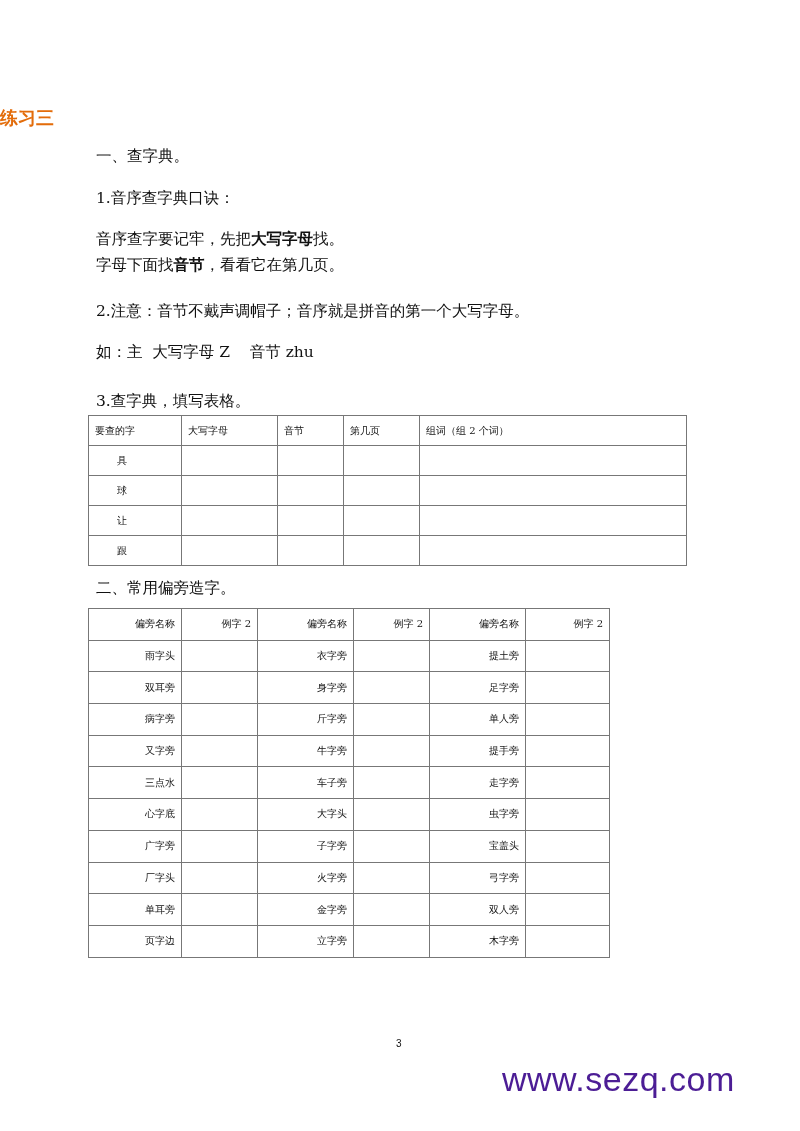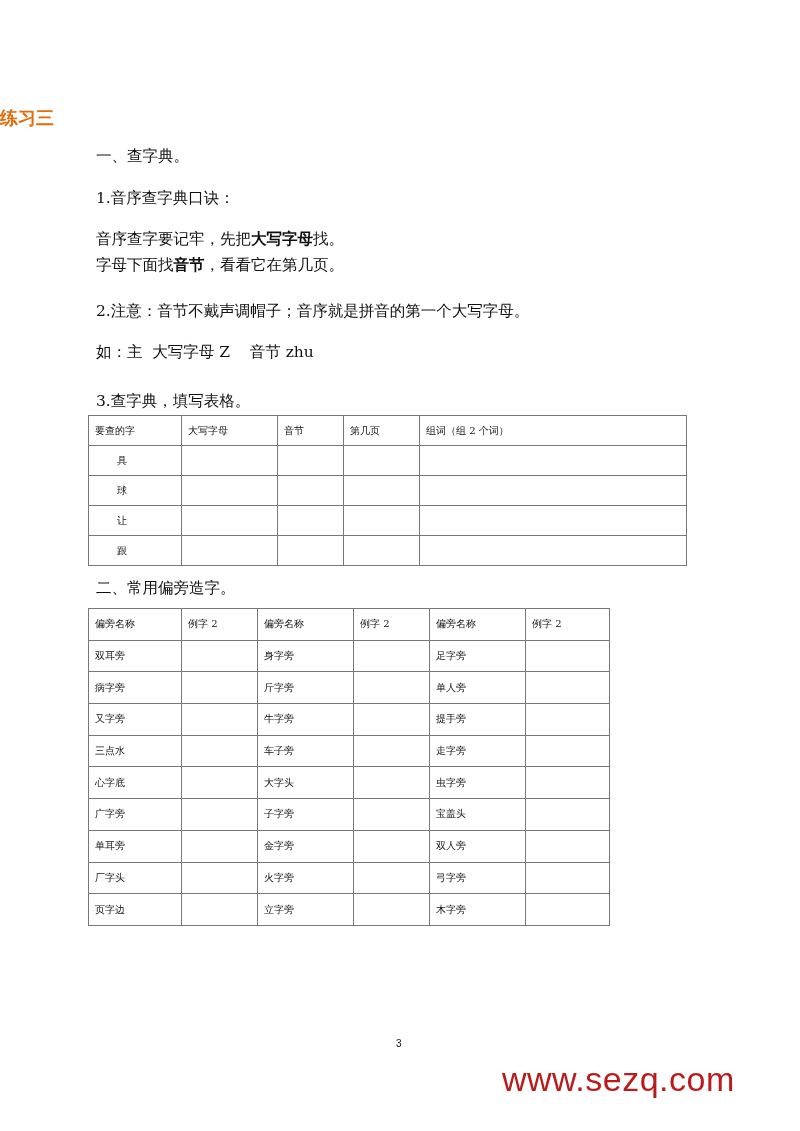--- a/index.html
+++ b/index.html
@@ -8,25 +8,25 @@
   .title { position: absolute; top: 106px; left: 0; width: 800px; 
            font-family: "DejaVu Sans", "Liberation Sans", sans-serif; font-weight: bold;
            font-size: 18px; color: #e36c0a; }
   .line { position: absolute; left: 96px; font-size: 15.5px; white-space: nowrap; }
   .line b { font-weight: bold; font-family: "DejaVu Sans", "Liberation Sans", sans-serif; }
   table { position: absolute; border-collapse: collapse; font-size: 10px; }
   td { border: 1px solid #777; padding: 0 6px; height: 29px; box-sizing: border-box; white-space: nowrap; }
   #t1 { left: 88px; top: 415px; width: 599px; }
   #t1 td { height: 30px; }
   #t1 td.c { text-align: left; padding-left: 28px; }
-  #t2 { left: 88px; top: 608px; width: 522px; }
+  #t2 { left: 88px; top: 608px; width: 522px; text-align: right; }
   #t2 td { height: 31.7px; }
   .pagenum { position: absolute; top: 1038px; left: 396px; font-family: "Liberation Sans", sans-serif; font-size: 10px; }
   .watermark { position: absolute; top: 1060px; left: 502px; font-family: "Liberation Sans", sans-serif;
-               font-size: 34px; color: #b91c1c; letter-spacing: 0.5px; }
+               font-size: 34px; color: #4c1d95; letter-spacing: 0.5px; }
 </style>
 </head>
 <body>
 
 <div class="title">练习三</div>
 
 <div class="line" style="top:146px">一、查字典。</div>
 <div class="line" style="top:188px">1.音序查字典口诀：</div>
 <div class="line" style="top:229px"><span>音序查字要记牢，先把</span><b>大写字母</b><span>找。</span></div>
 <div class="line" style="top:255px"><span>字母下面找</span><b>音节</b><span>，看看它在第几页。</span></div>
@@ -97,20 +97,28 @@
     <td>偏旁名称</td>
     <td>例字 2</td>
     <td>偏旁名称</td>
     <td>例字 2</td>
     <td>偏旁名称</td>
     <td>例字 2</td>
   </tr>
   </tbody>
     <tbody id="t2body">
       <tr>
+        <td>雨字头</td>
+        <td></td>
+        <td>衣字旁</td>
+        <td></td>
+        <td>提土旁</td>
+        <td></td>
+      </tr>
+      <tr>
         <td>双耳旁</td>
         <td></td>
         <td>身字旁</td>
         <td></td>
         <td>足字旁</td>
         <td></td>
       </tr>
       <tr>
         <td>病字旁</td>
         <td></td>
@@ -145,33 +153,33 @@
       </tr>
       <tr>
         <td>广字旁</td>
         <td></td>
         <td>子字旁</td>
         <td></td>
         <td>宝盖头</td>
         <td></td>
       </tr>
       <tr>
+        <td>厂字头</td>
+        <td></td>
+        <td>火字旁</td>
+        <td></td>
+        <td>弓字旁</td>
+        <td></td>
+      </tr>
+      <tr>
         <td>单耳旁</td>
         <td></td>
         <td>金字旁</td>
         <td></td>
         <td>双人旁</td>
-        <td></td>
-      </tr>
-      <tr>
-        <td>厂字头</td>
-        <td></td>
-        <td>火字旁</td>
-        <td></td>
-        <td>弓字旁</td>
         <td></td>
       </tr>
       <tr>
         <td>页字边</td>
         <td></td>
         <td>立字旁</td>
         <td></td>
         <td>木字旁</td>
         <td></td>
       </tr>

